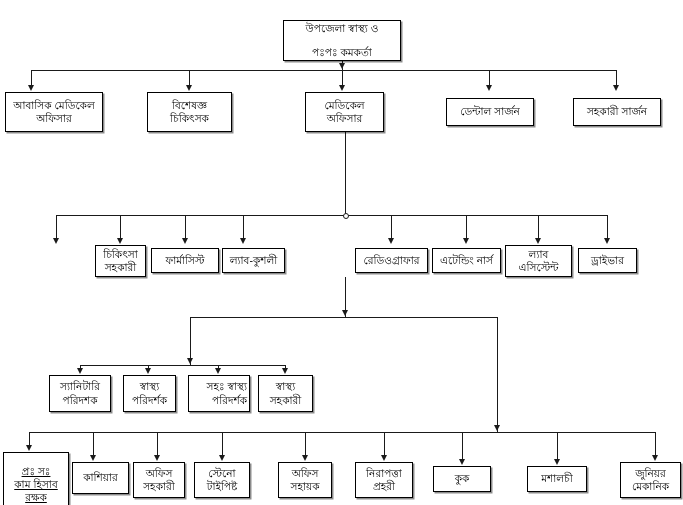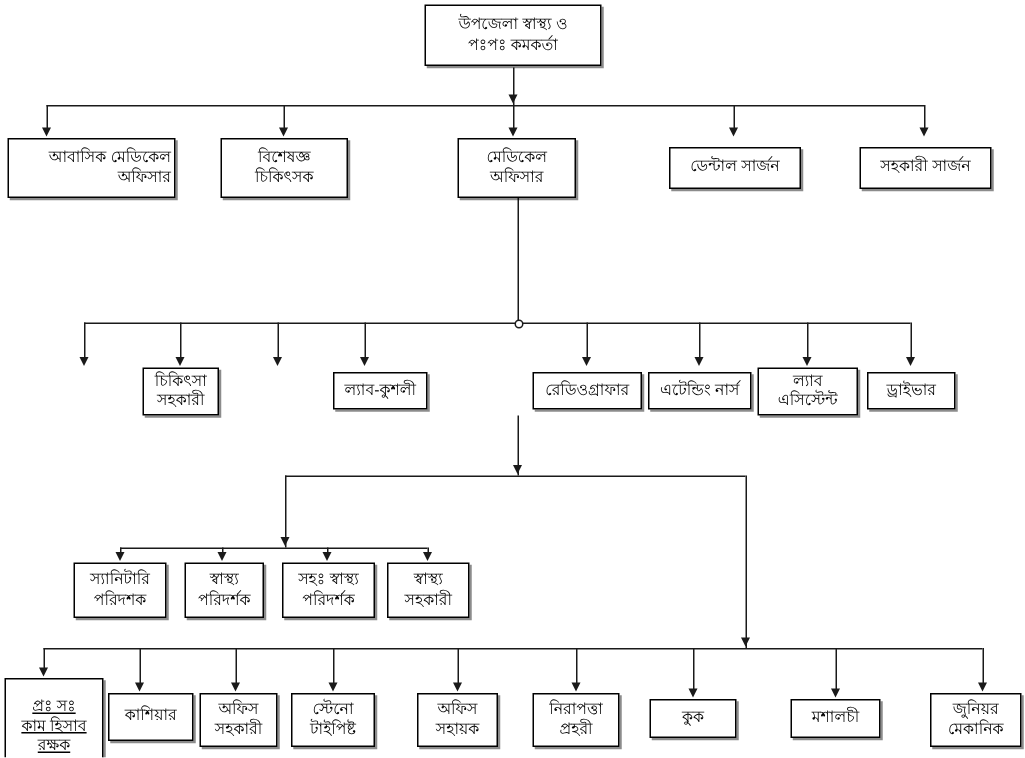--- a/index.html
+++ b/index.html
@@ -67,21 +67,21 @@
     border-radius: 50%;
     background: #ffffff;
     z-index: 2;
   }
 </style>
 </head>
 <body>
 
 <div id="chart-root">
 
-  <div class="node" style="left:283px; top:3px; width:118px; height:41px;">
+  <div class="node" style="left:283px; top:20px; width:118px; height:41px;justify-content:space-between;">
     <span class="ln">উপজেলা স্বাস্থ্য ও</span>
     <span class="ln">পঃপঃ কমকর্তা</span>
   </div>
 
   <div class="vline" style="left:342px; top:45px; height:25px;"></div>
   <div class="hline" style="left:31px; top:70px; width:585px;"></div>
   <div class="arrow" style="left:338.5px; top:63px;"></div>
 
   <div class="vline" style="left:31px; top:70px; height:16px;"></div>
   <div class="arrow" style="left:27.5px; top:85px;"></div>
@@ -91,21 +91,21 @@
 
   <div class="vline" style="left:342px; top:70px; height:16px;"></div>
   <div class="arrow" style="left:338.5px; top:85px;"></div>
 
   <div class="vline" style="left:489px; top:70px; height:16px;"></div>
   <div class="arrow" style="left:485.5px; top:85px;"></div>
 
   <div class="vline" style="left:616px; top:70px; height:16px;"></div>
   <div class="arrow" style="left:612.5px; top:85px;"></div>
 
-  <div class="node" style="left:5px; top:92px; width:112px; height:40px;align-items:flex-end;">
+  <div class="node" style="left:5px; top:92px; width:98px; height:40px;">
     <span class="ln">আবাসিক মেডিকেল</span>
     <span class="ln">অফিসার</span>
   </div>
 
   <div class="node" style="left:147px; top:92px; width:85px; height:40px;">
     <span class="ln">বিশেষজ্ঞ</span>
     <span class="ln">চিকিৎসক</span>
   </div>
 
   <div class="node" style="left:305px; top:92px; width:79px; height:40px;">
@@ -148,20 +148,23 @@
 
   <div class="vline" style="left:607px; top:215px; height:24px;"></div>
   <div class="arrow" style="left:603.5px; top:238px;"></div>
 
 
   <div class="node" style="left:95px; top:245px; width:51px; height:32px;">
     <span class="ln">চিকিৎসা</span>
     <span class="ln">সহকারী</span>
   </div>
 
+  <div class="node" style="left:151px; top:248px; width:68px; height:25px;">
+    <span class="ln">ফার্মাসিস্ট</span>
+  </div>
 
   <div class="node" style="left:222px; top:248px; width:63px; height:25px;">
     <span class="ln">ল্যাব-কুশলী</span>
   </div>
 
   <div class="node" style="left:432px; top:248px; width:69px; height:25px;">
     <span class="ln">এটেন্ডিং নার্স</span>
   </div>
 
   <div class="node" style="left:355px; top:248px; width:73px; height:25px;">
@@ -202,21 +205,21 @@
   <div class="node" style="left:49px; top:375px; width:62px; height:37px;">
     <span class="ln">স্যানিটারি</span>
     <span class="ln">পরিদশক</span>
   </div>
 
   <div class="node" style="left:123px; top:375px; width:53px; height:37px;">
     <span class="ln">স্বাস্থ্য</span>
     <span class="ln">পরিদর্শক</span>
   </div>
 
-  <div class="node" style="left:188px; top:375px; width:62px; height:37px;">
+  <div class="node" style="left:188px; top:375px; width:62px; height:37px;align-items:flex-end;">
     <span class="ln">সহঃ স্বাস্থ্য</span>
     <span class="ln">পরিদর্শক</span>
   </div>
 
   <div class="node" style="left:258px; top:375px; width:55px; height:37px;">
     <span class="ln">স্বাস্থ্য</span>
     <span class="ln">সহকারী</span>
   </div>
 
   <div class="arrow" style="left:493.5px; top:425px;"></div>

